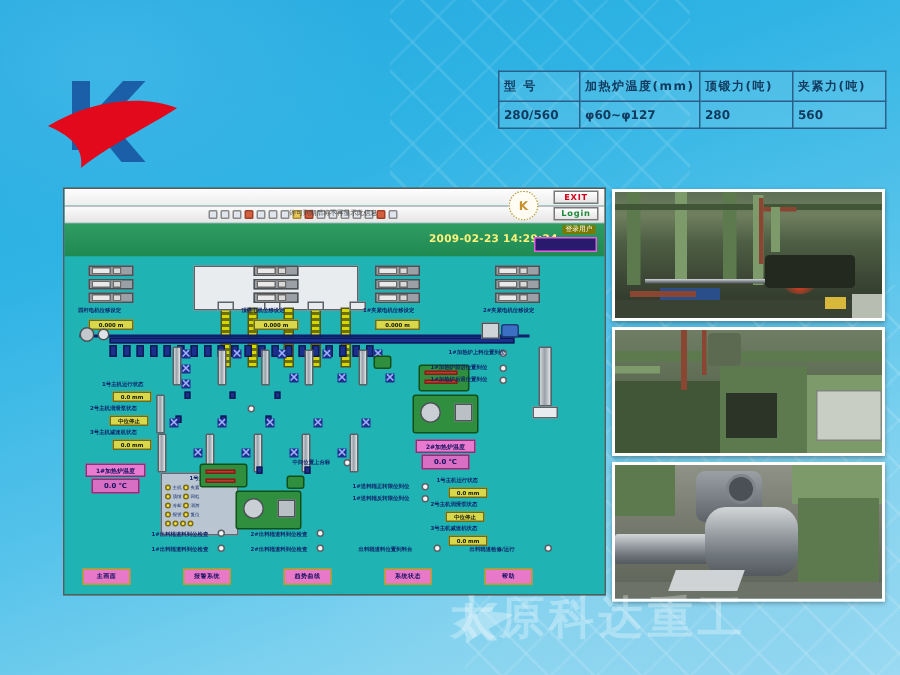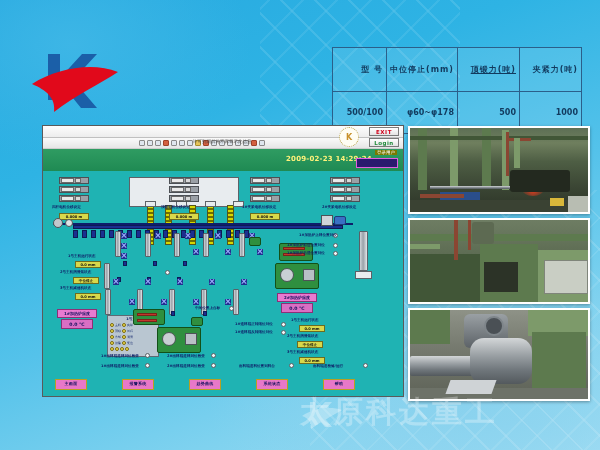--- a/index.html
+++ b/index.html
@@ -44,27 +44,27 @@
     white-space: nowrap;
   }
 
   
   .spec-table {
     position: absolute; left: 332px; top: 47px;
     border-collapse: collapse; font-size: 8px; color: #123a5e;
     background: rgba(255,255,255,.10);
   }
   .spec-table td, .spec-table th {
-    border: 1px solid #2b5f8a; padding: 16px 3px;
-    text-align: right; font-weight: bold; white-space: nowrap;
+    border: 1px solid #2b5f8a; padding: 4px 3px;
+    text-align: left; font-weight: bold; white-space: nowrap;
   }
   .spec-table th { font-size: 8px; letter-spacing: 1px; }
   .spec-table .c0 { width: 54px; }
   .spec-table .c1 { width: 66px; }
-  .spec-table .c2 { width: 62px; text-decoration: underline; }
+  .spec-table .c2 { width: 62px; }
   .spec-table .c3 { width: 62px; margin-top: 14px; }
 
   
   .hmi-window {
     position: absolute; left: 42px; top: 125px;
     width: 362px; height: 272px;
     background: #1fb3b3; border: 1px solid #5a5a5a;
     overflow: hidden;
   }
   .hmi-topbar {
@@ -295,29 +295,29 @@
     <path d="M18 16 h12 v46 h-12 z" fill="#1b5fa8"></path>
     <path d="M30 40 l22 -24 h15 l-24 26 24 28 h-16 l-21 -26 z" fill="#1b5fa8"></path>
     <path d="M2 46 C28 30 62 24 88 34 C70 46 44 58 24 74 C26 60 16 52 2 46 Z" fill="#e1091b"></path>
   </svg>
 
 
   <table class="spec-table">
     <tbody>
         <tr>
       <th class="c0">型  号</th>
-      <th class="c1">中位停止(mm)</th>
+      <th class="c1">加热炉温度(mm)</th>
       <th class="c2">顶锻力(吨)</th>
       <th class="c3">夹紧力(吨)</th>
     </tr>
     <tr>
-      <td>500/100</td>
-      <td>φ60~φ178</td>
-      <td>500</td>
-      <td>1000</td>
+      <td>280/560</td>
+      <td>φ60~φ127</td>
+      <td>280</td>
+      <td>560</td>
     </tr>
   </tbody>
     </table>
 
   <div class="hmi-window">
 
     <div class="hmi-topbar"></div>
 
     <div class="hmi-tools">
       <span class="tool-ico"></span>

